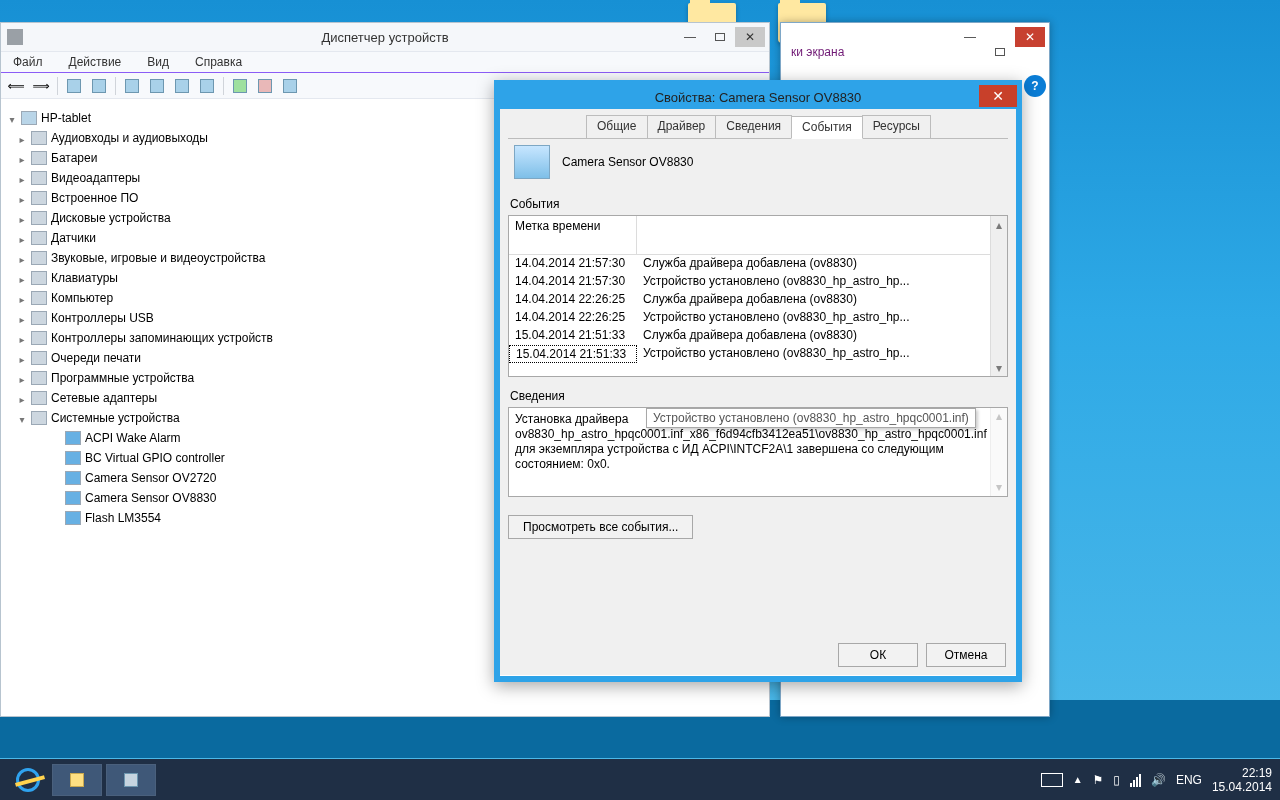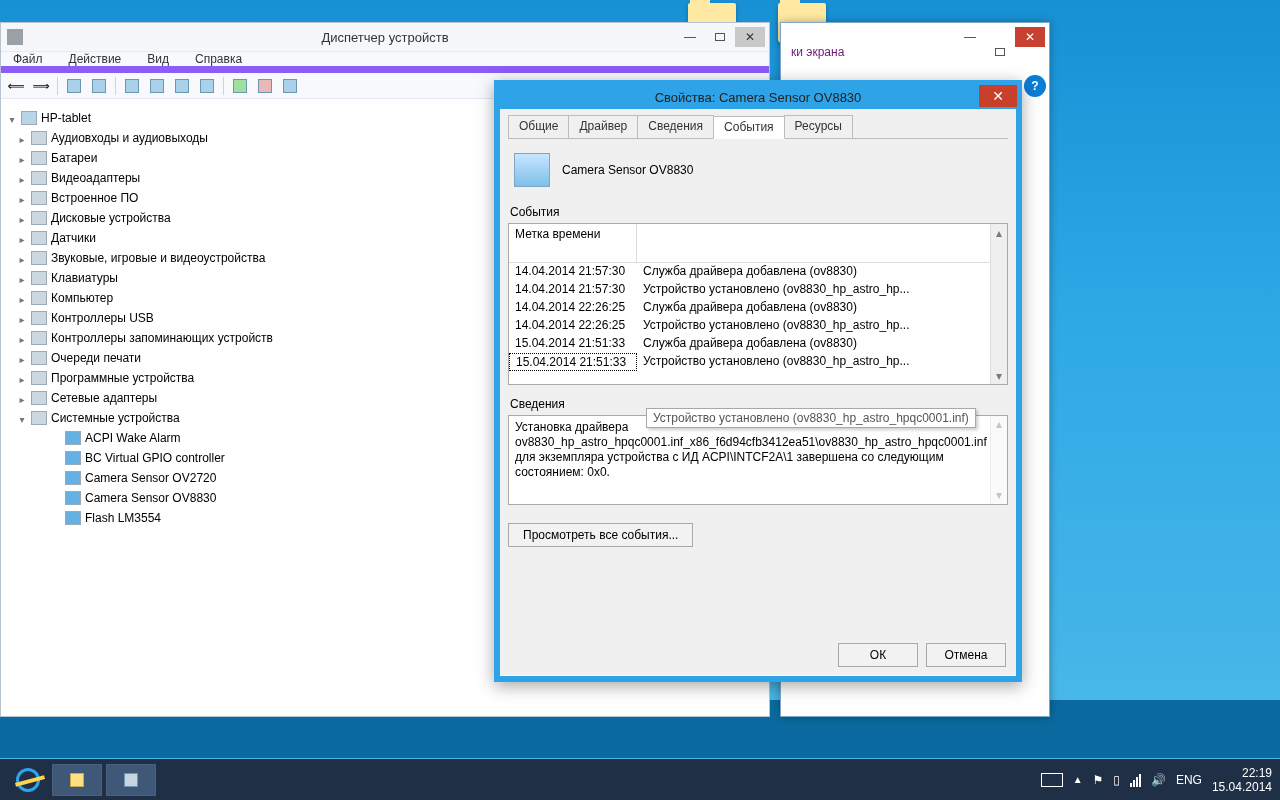--- a/index.html
+++ b/index.html
@@ -25,21 +25,21 @@
 
   
   .dm-window{position:absolute; top:22px; left:0; width:770px; height:695px; background:#fff; border:1px solid #b7c4cf;}
   .dm-titlebar{height:28px; display:flex; align-items:center; justify-content:center; position:relative; background:#f5f7fa;}
   .dm-titlebar .t{color:#333; font-size:13px;}
   .dm-titlebar .icon{position:absolute; left:6px; top:6px; width:16px; height:16px; background:#9aa0a6;}
   .dm-winbtns{position:absolute; right:4px; top:4px; display:flex;}
   .dm-winbtns .win-btn{width:30px;height:20px;border:1px solid transparent;}
   .dm-winbtns .close{background:#c9c9c9; color:#333;}
 
-  .dm-menu{height:22px; border-top:1px solid #e4e8ef; border-bottom:7px solid #8b5cf6; background:#f7f9fc; display:flex; align-items:center; padding:0 6px; gap:14px;}
+  .dm-menu{height:22px; border-top:1px solid #e4e8ef; border-bottom:1px solid #8b5cf6; background:#f7f9fc; display:flex; align-items:center; padding:0 6px; gap:14px;}
   .dm-menu div{color:#333; padding:2px 6px;}
   .dm-toolbar{height:26px; border-bottom:1px solid #e4e8ef; background:#f7f9fc; display:flex; align-items:center; padding:0 4px; gap:3px;}
   .tb-btn{width:22px;height:22px;border:1px solid transparent; display:flex;align-items:center;justify-content:center;}
   .tb-sep{width:1px;height:18px;background:#d0d4da;margin:0 2px;}
   .mini-icon{width:14px;height:14px;background:#a9d1e9;border:1px solid #6d97b0;}
 
   .dm-tree{padding:6px 6px; overflow:hidden;}
   .tree-node{display:flex; align-items:flex-end; height:20px; gap:4px; white-space:nowrap;}
   .tri{width:10px;color:#777;font-size:10px;text-align:center;cursor:pointer;}
   .tree-icon{width:16px;height:14px;background:#cdd7e0;border:1px solid #9ba8b5;}
@@ -50,21 +50,21 @@
   .depth2{padding-left:44px;}
   .expanded .tri:before{content:"▾";}
   .collapsed .tri:before{content:"▸";}
 
   
   .prop-window{position:absolute; top:80px; left:494px; width:528px; height:602px; background:#fff; border:6px solid #2ea3e8; box-shadow:0 4px 16px rgba(0,0,0,.35);}
   .prop-title{height:24px; background:#2ea3e8; margin:-1px -1px 0 -1px; display:flex; align-items:center; justify-content:center; position:relative; color:#fff;}
   .prop-title .t{color:#222; font-size:13px;}
   .prop-close{position:absolute; right:0; top:0; width:38px; height:22px; background:#c8402a; color:#fff; display:flex; align-items:center; justify-content:center; font-size:14px;}
   .prop-body{background:#f0f0f0; padding:6px 8px; height:calc(100% - 24px); position:relative;}
-  .tabstrip{display:flex; height:24px; border-bottom:1px solid #bcbcbc; margin-bottom:8px;}
+  .tabstrip{display:flex; height:24px; border-bottom:1px solid #bcbcbc; justify-content:center;}
   .tab{padding:3px 10px; border:1px solid #bcbcbc; border-bottom:none; background:#f0f0f0; color:#333; margin-right:-1px; cursor:pointer;}
   .tab.active{background:#fff; border-bottom:1px solid #fff; position:relative; top:1px;}
   .dev-head{display:flex; align-items:center; gap:12px; padding:6px 6px 14px 6px;}
   .dev-head .big-icon{width:36px;height:34px;background:linear-gradient(#c7e6ff,#7ebfe8);border:1px solid #7da7c4;}
   .dev-head .name{color:#000;}
   .section-label{color:#000; margin:4px 2px;}
   .events-box{border:1px solid #a8a8a8; background:#fff; height:162px; position:relative; overflow:hidden;}
   .events-header{display:flex; height:39px; border-bottom:1px solid #dcdcdc;}
   .events-header div{padding:3px 6px; border-right:1px solid #dcdcdc; color:#000; background:#fff;}
   .col-ts{width:128px;}

